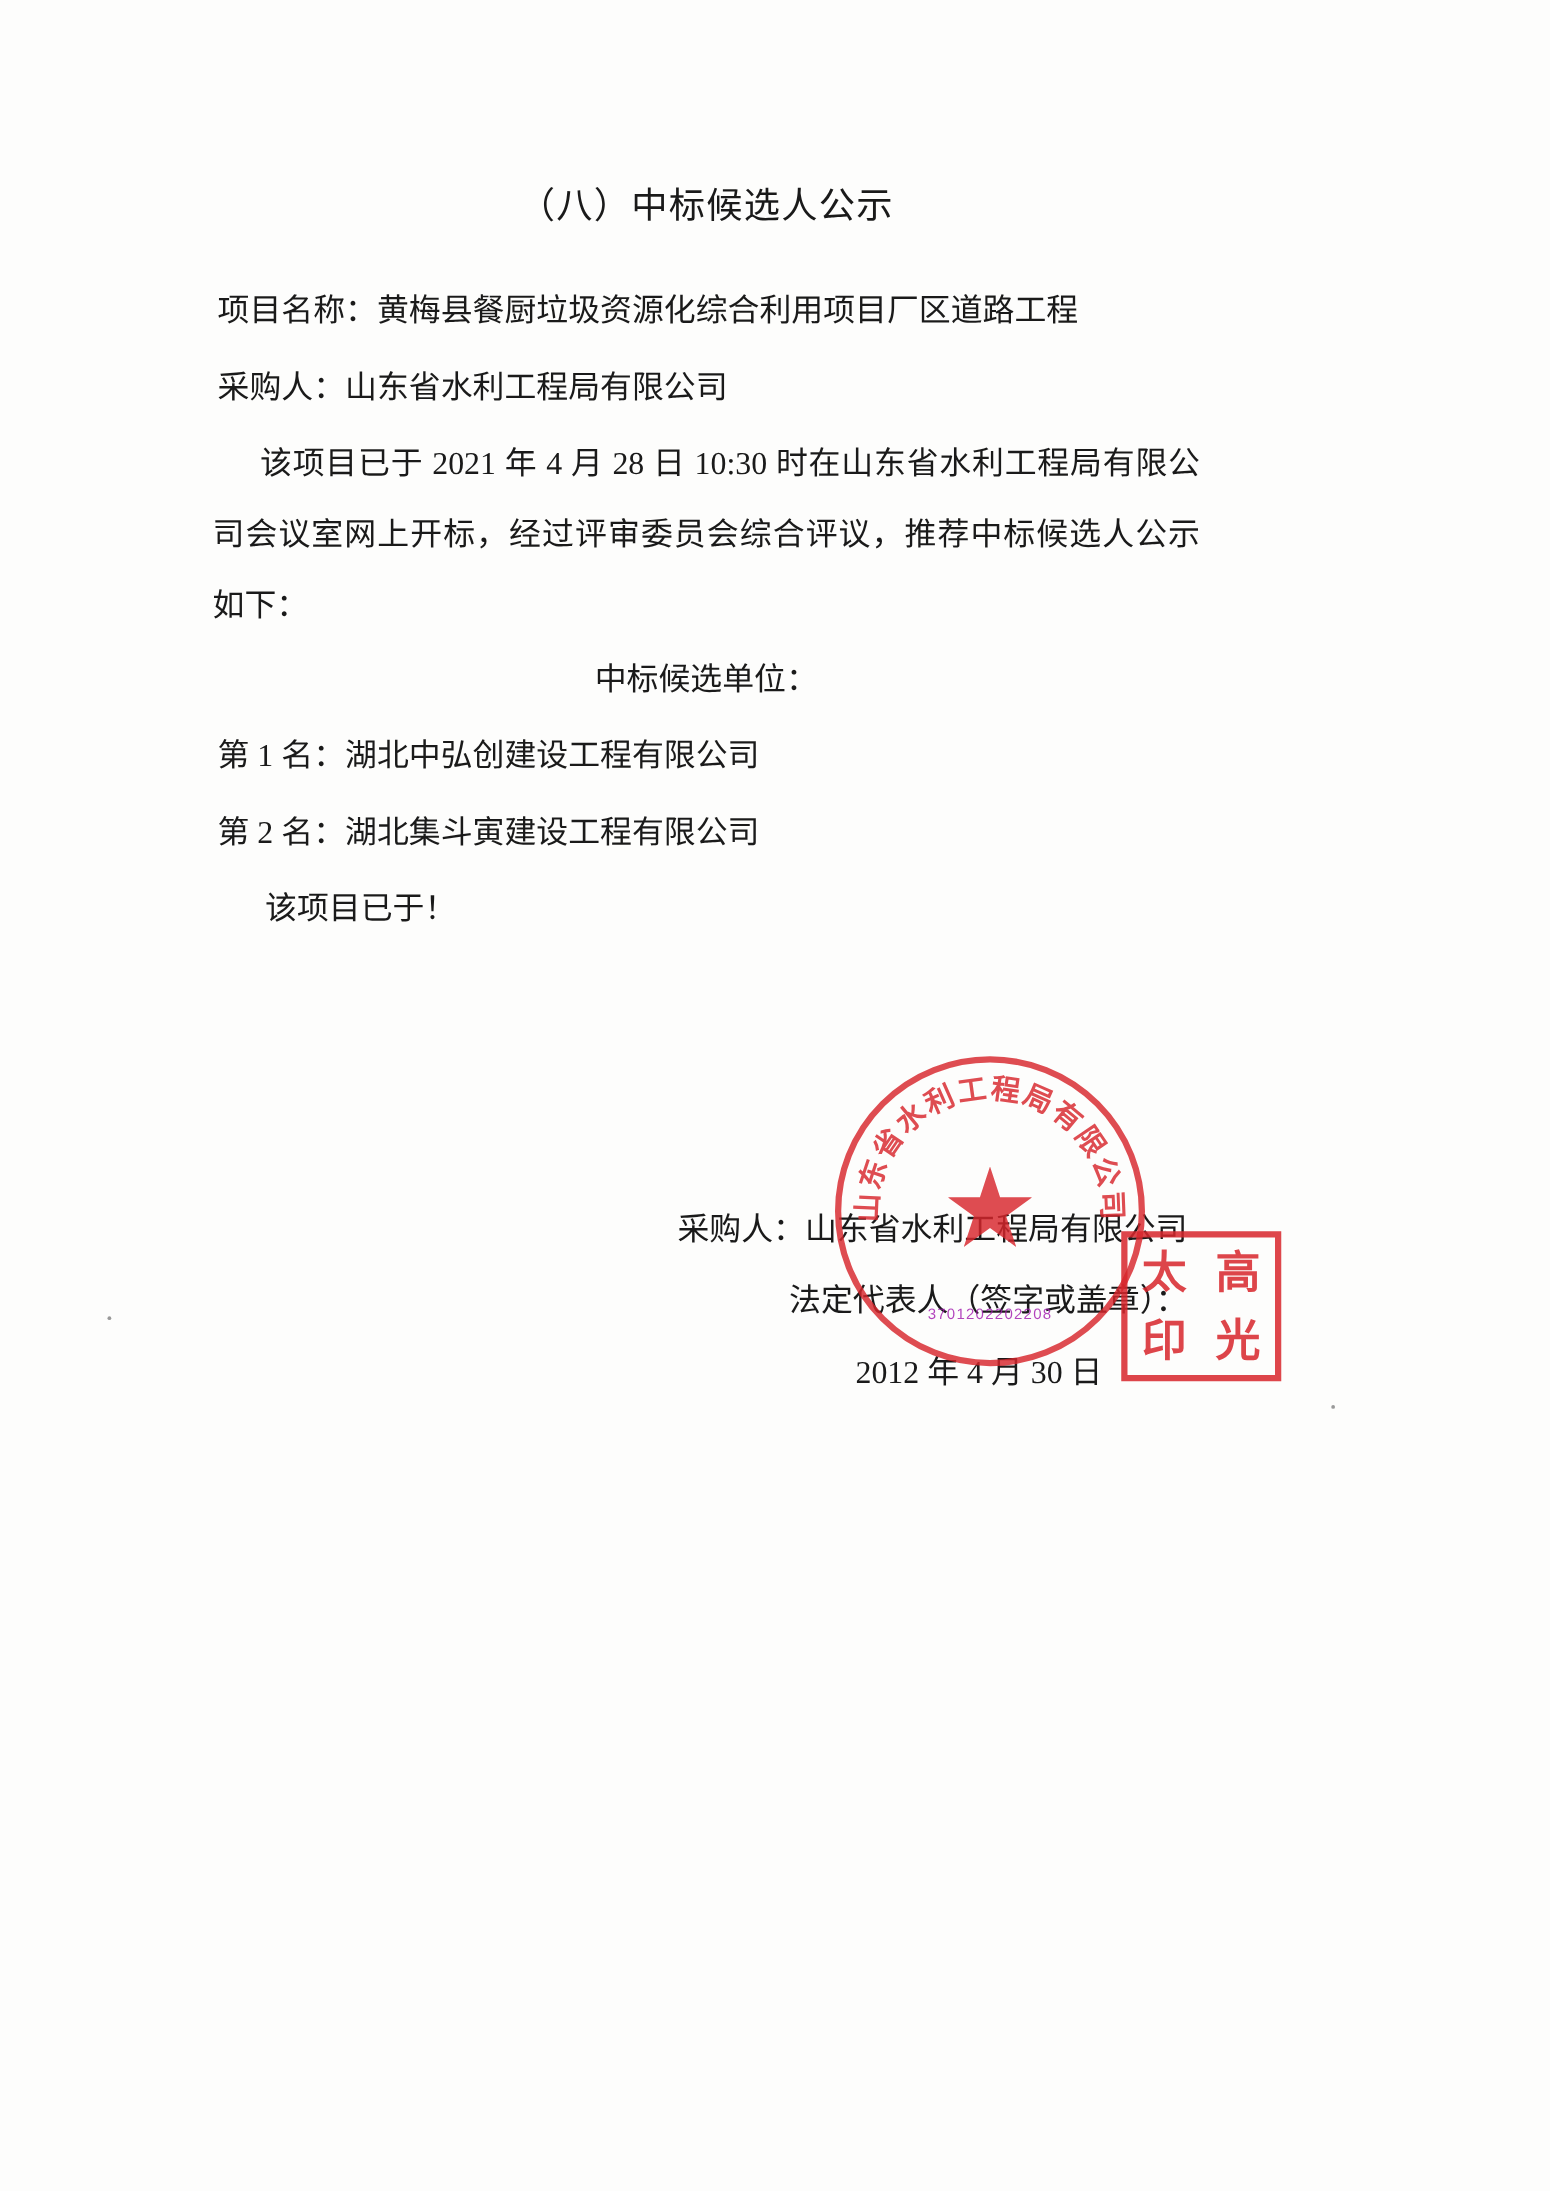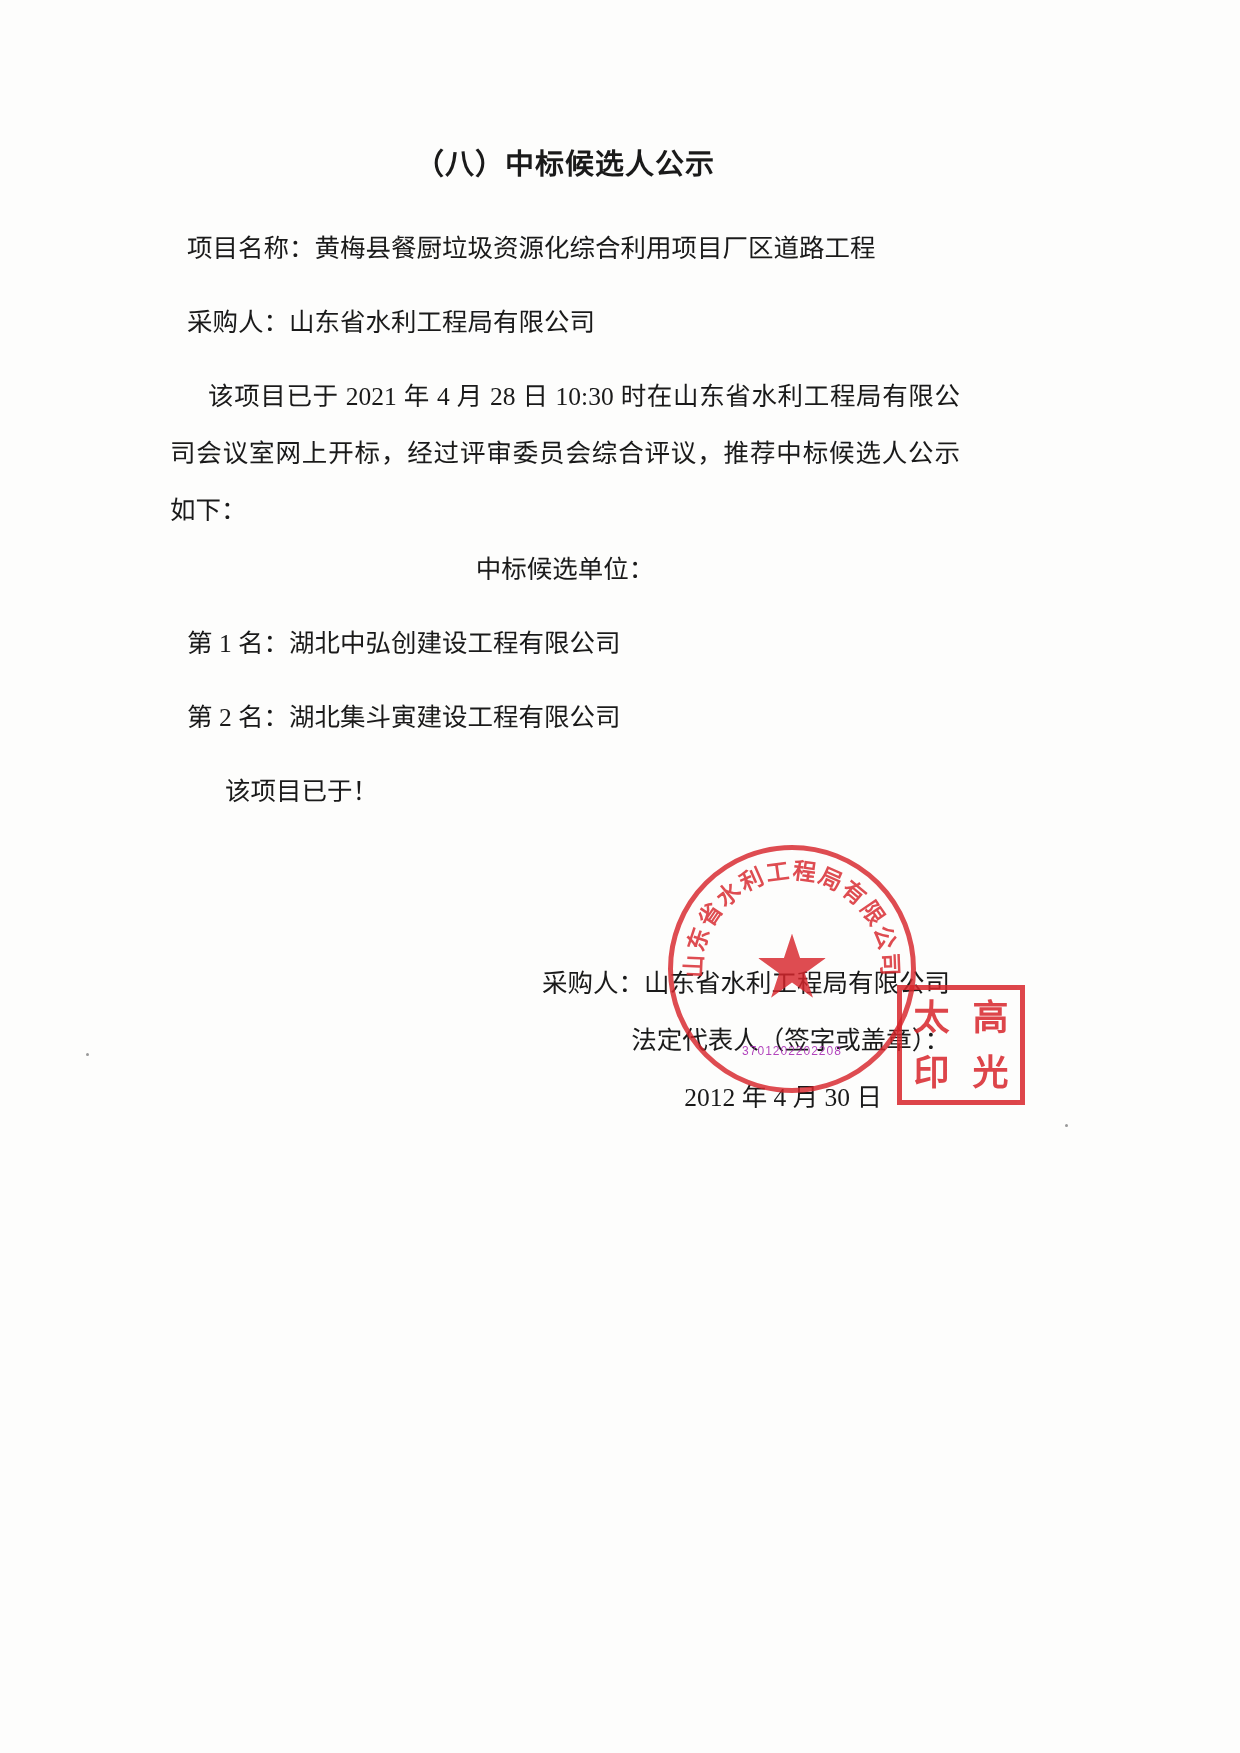--- a/index.html
+++ b/index.html
@@ -22,29 +22,29 @@
   }
   .content {
     position: absolute;
     left: 170px;
     top: 140px;
     width: 790px;
   }
   .doc-title {
     text-align: center;
     font-size: 29px;
-    font-weight: bold;
+    font-weight: normal;
     letter-spacing: 1px;
     margin: 0 0 38px 0;
     font-family: "Liberation Sans", "DejaVu Sans", sans-serif;
   }
   .line {
     font-size: 25.5px;
     line-height: 57px;
-    margin: 17px;
+    margin: 4px;
     white-space: nowrap;
   }
   .para {
     font-size: 25.5px;
     line-height: 57px;
     margin: 0;
     text-align: justify;
     text-justify: inter-ideograph;
   }
   .indent {

